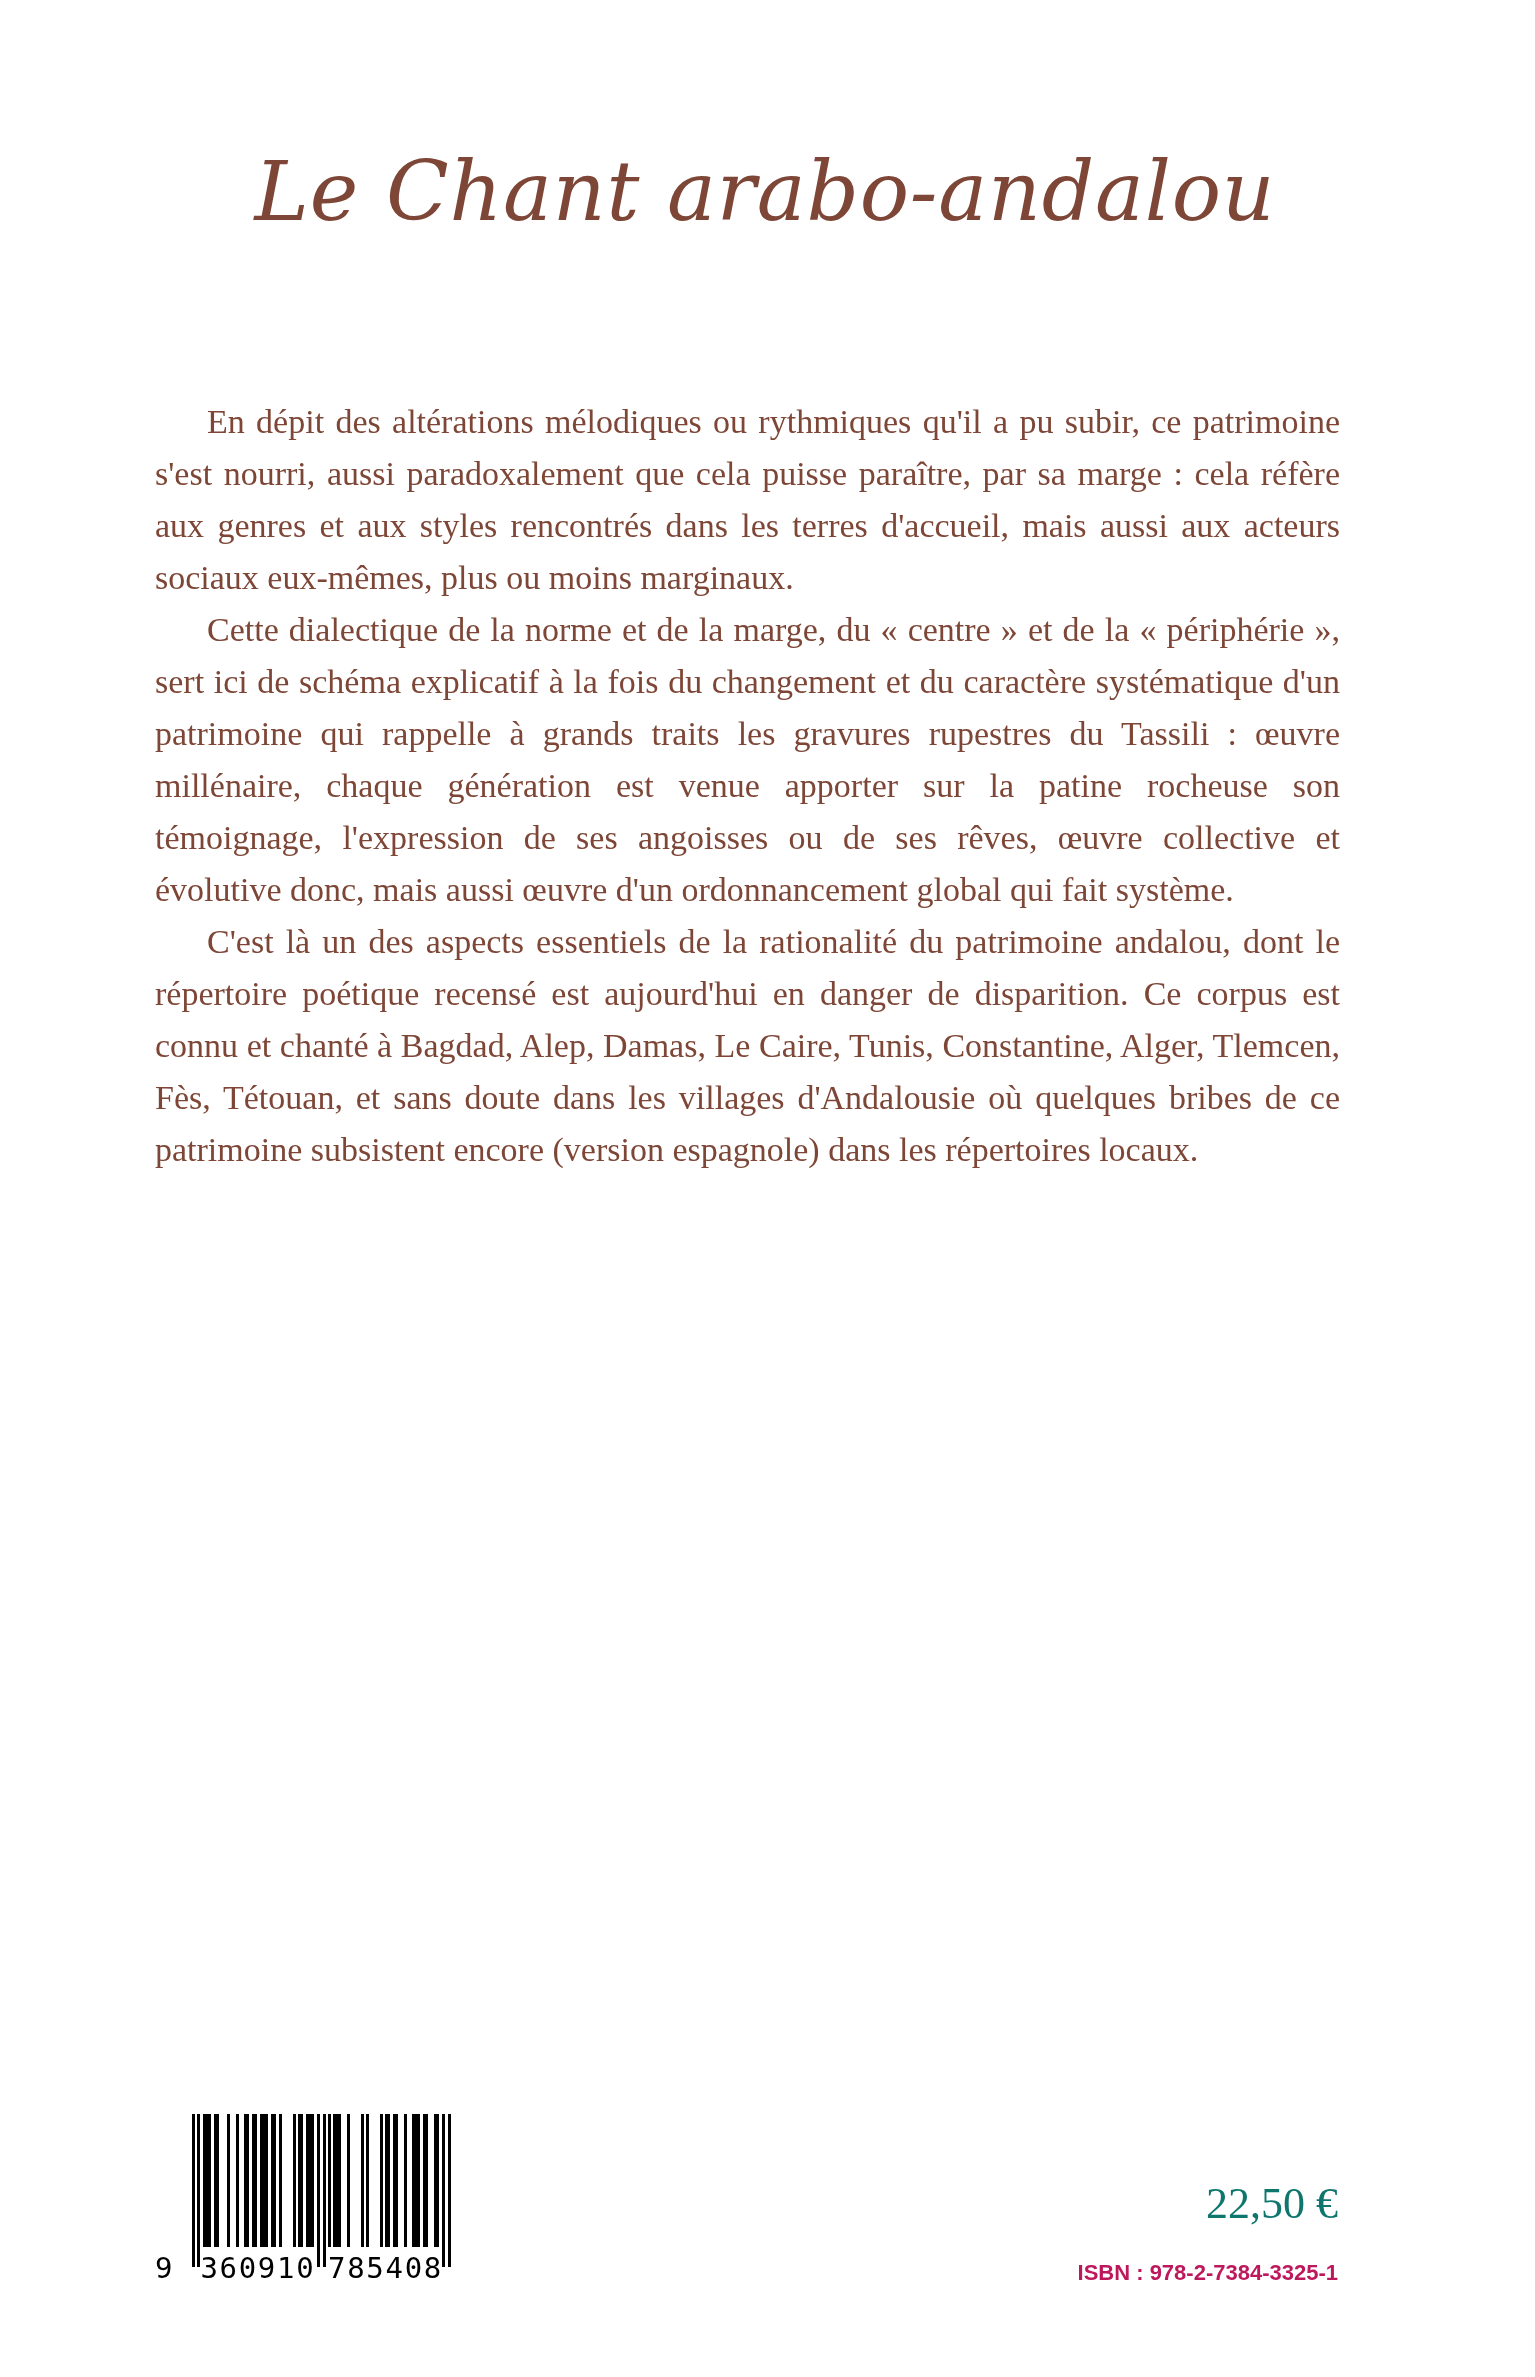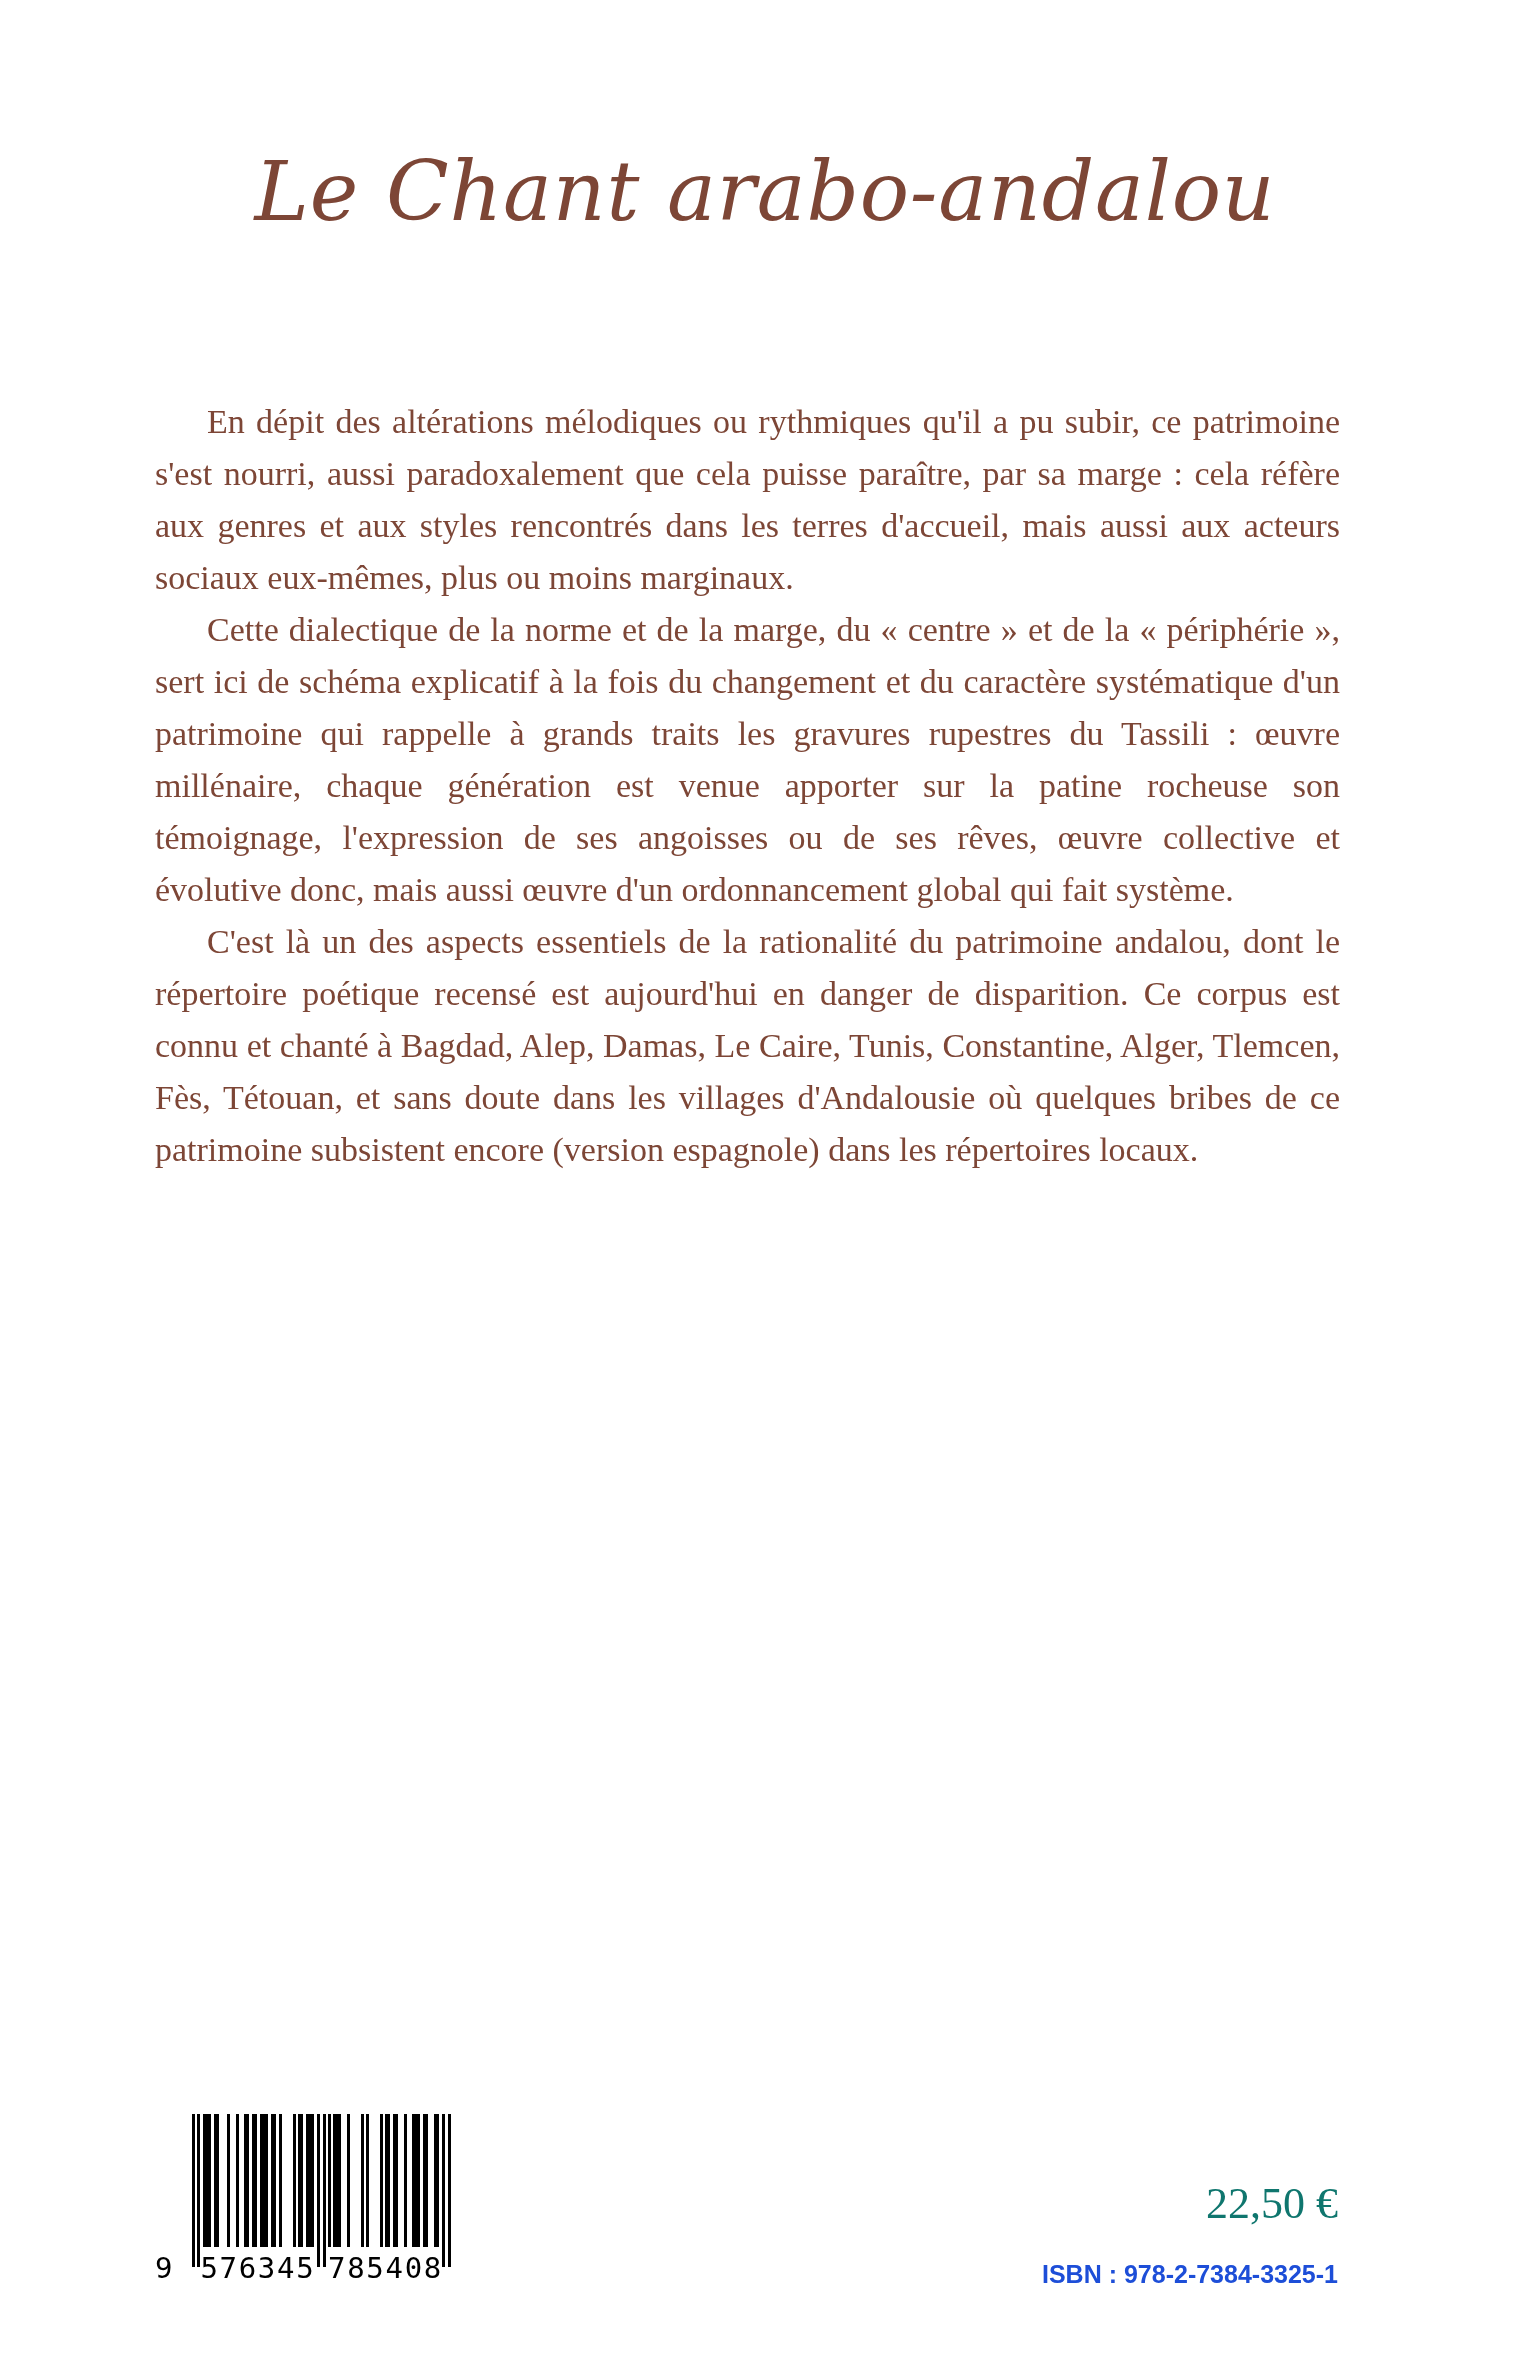--- a/index.html
+++ b/index.html
@@ -82,22 +82,22 @@
     font-size: 44px;
     color: #0f766e;
     text-align: right;
   }
   .isbn {
     position: absolute;
     top: 2260px;
     right: 211px;
     font-family: "Liberation Sans", sans-serif;
     font-weight: bold;
-    font-size: 25px;
-    color: #1d4ed8;
+    font-size: 22px;
+    color: #be185d;
     text-align: center;
   }
 </style>
 </head>
 <body>
 
 <div class="page">
 
   <h1 class="title">Le Chant arabo-andalou</h1>
 
@@ -134,21 +134,21 @@
         <div class="bar" style="left: 193px; width: 5.4px;"></div>
         <div class="bar" style="left: 201px; width: 5.4px;"></div>
         <div class="bar" style="left: 212px; width: 2.7px;"></div>
         <div class="bar" style="left: 220px; width: 8.2px;"></div>
         <div class="bar" style="left: 231px; width: 5.4px;"></div>
         <div class="bar" style="left: 242px; width: 5.4px;"></div>
         <div class="bar guard" style="left: 250px; width: 2.7px;"></div>
         <div class="bar guard" style="left: 256px; width: 2.7px;"></div>
       </div>
     <div class="bc-digit bc-first">9</div>
-    <div class="bc-digit bc-left">576345</div>
+    <div class="bc-digit bc-left">360910</div>
     <div class="bc-digit bc-right">785408</div>
   </div>
 
   <div class="price">22,50 €</div>
 
   <div class="isbn">ISBN : 978-2-7384-3325-1</div>
 
 </div>
 
 

